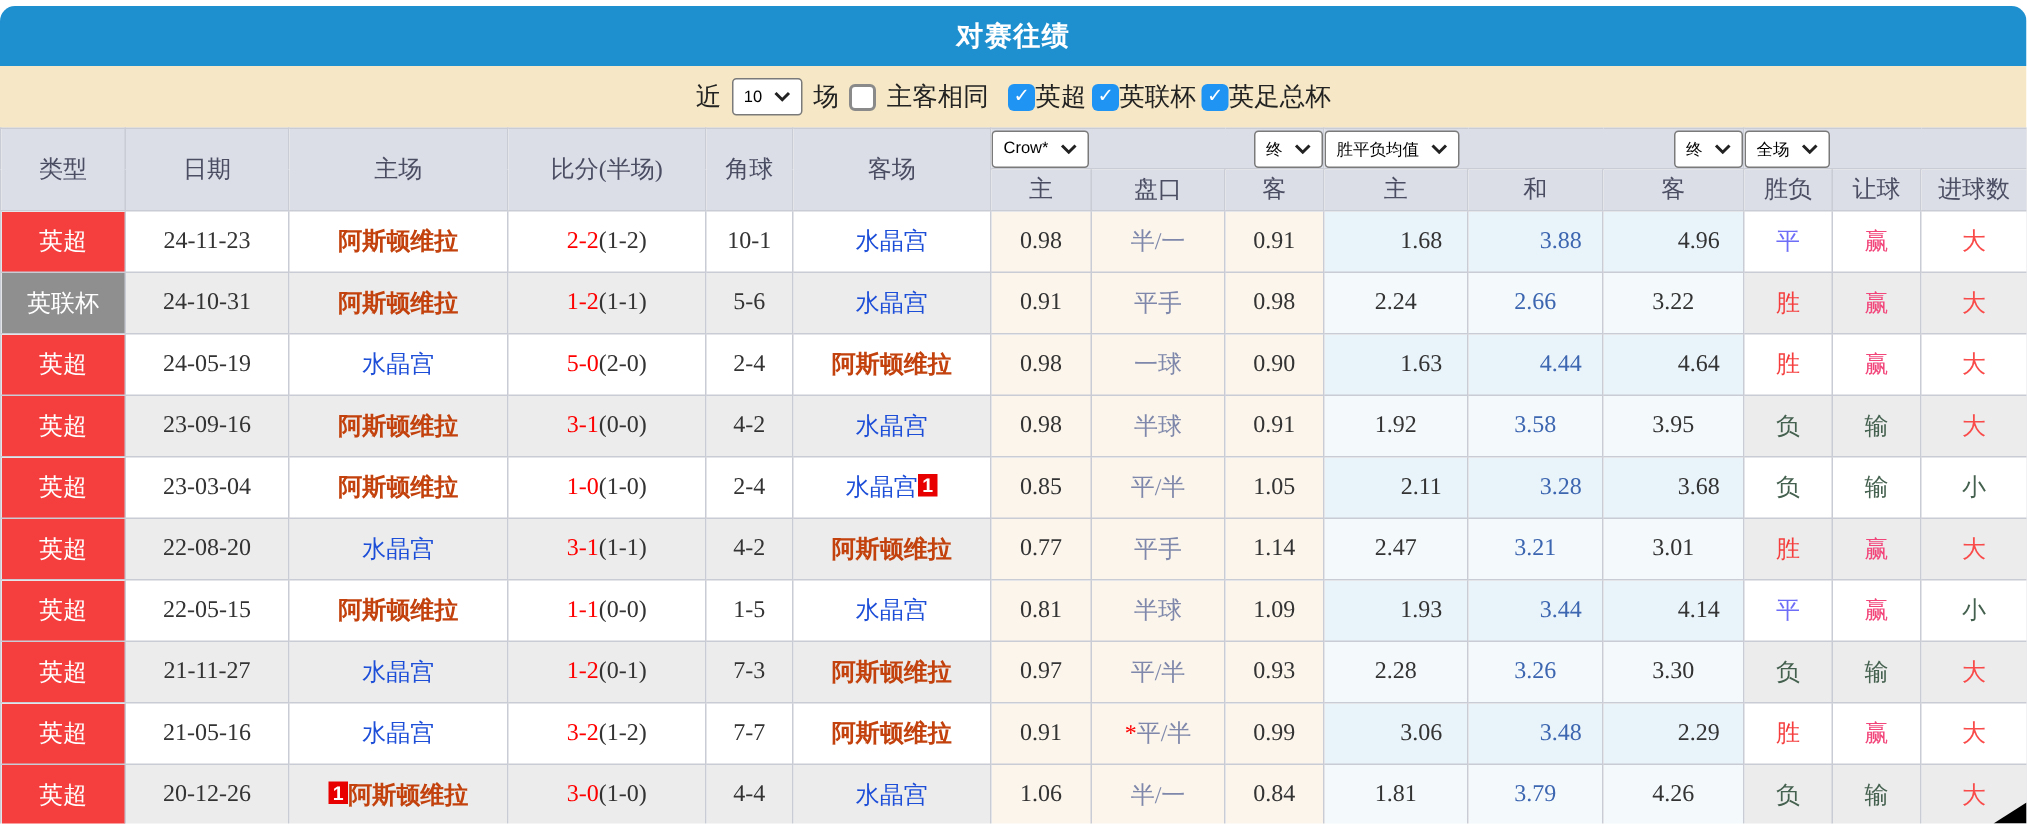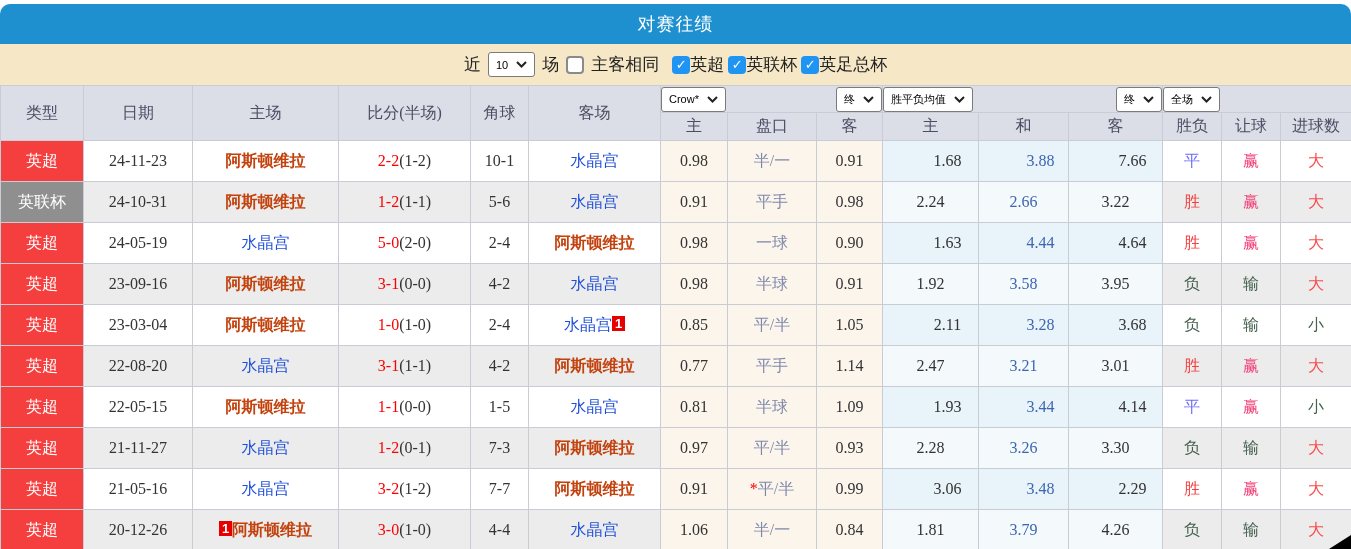--- a/index.html
+++ b/index.html
@@ -3,21 +3,21 @@
 <meta charset="utf-8">
 <style>
   * { box-sizing: border-box; margin: 0; padding: 0; }
   body { font-family: "Liberation Serif", "DejaVu Serif", serif; background: #fff; }
   #app { position: relative; width: 1351px; height: 549px; overflow: hidden; background: #fff; }
 
   
   #titlebar { margin-top: 4px; height: 40px; background: #1f90cf; border-radius: 10px 10px 0 0;
               display: flex; align-items: center; justify-content: center; }
   #titlebar .title { color: #fff; font-family: "Liberation Sans", "DejaVu Sans", sans-serif;
-                     font-weight: normal; font-size: 18px; letter-spacing: 1px; }
+                     font-weight: bold; font-size: 18px; letter-spacing: 1px; }
 
   
   #filterbar { height: 41px; background: #f6e8c6; display: flex; align-items: center;
                justify-content: center; gap: 7px; font-size: 17px; color: #222; }
   .selbox { display: inline-flex; align-items: center; justify-content: space-between;
             background: #fff; border: 1px solid #7a7a7a; border-radius: 3px;
             font-family: "Liberation Sans", "DejaVu Sans", sans-serif; font-size: 11px;
             color: #000; height: 25px; padding: 0 7px; cursor: pointer; gap: 8px; }
   .selbox svg { flex: none; }
   .cb { width: 18px; height: 18px; border-radius: 4px; display: inline-flex; align-items: center;
@@ -192,21 +192,21 @@
           <td>24-11-23</td>
           <td><span class="team-villa">阿斯顿维拉</span></td>
           <td><span class="score-main">2-2</span><span class="score-half">(1-2)</span></td>
           <td>10-1</td>
           <td><span class="team-palace">水晶宫</span></td>
           <td class="c-odds">0.98</td>
           <td class="c-odds"><span class="hcap">半/一</span></td>
           <td class="c-odds">0.91</td>
           <td class="c-avg">1.68</td>
           <td class="c-avg c-draw">3.88</td>
-          <td class="c-avg">7.66</td>
+          <td class="c-avg">4.96</td>
           <td class="t-draw">平</td>
           <td class="t-letwin">赢</td>
           <td class="t-big">大</td>
         </tr>
         <tr class="even">
           <td class="league-cup">英联杯</td>
           <td>24-10-31</td>
           <td><span class="team-villa">阿斯顿维拉</span></td>
           <td><span class="score-main">1-2</span><span class="score-half">(1-1)</span></td>
           <td>5-6</td>

